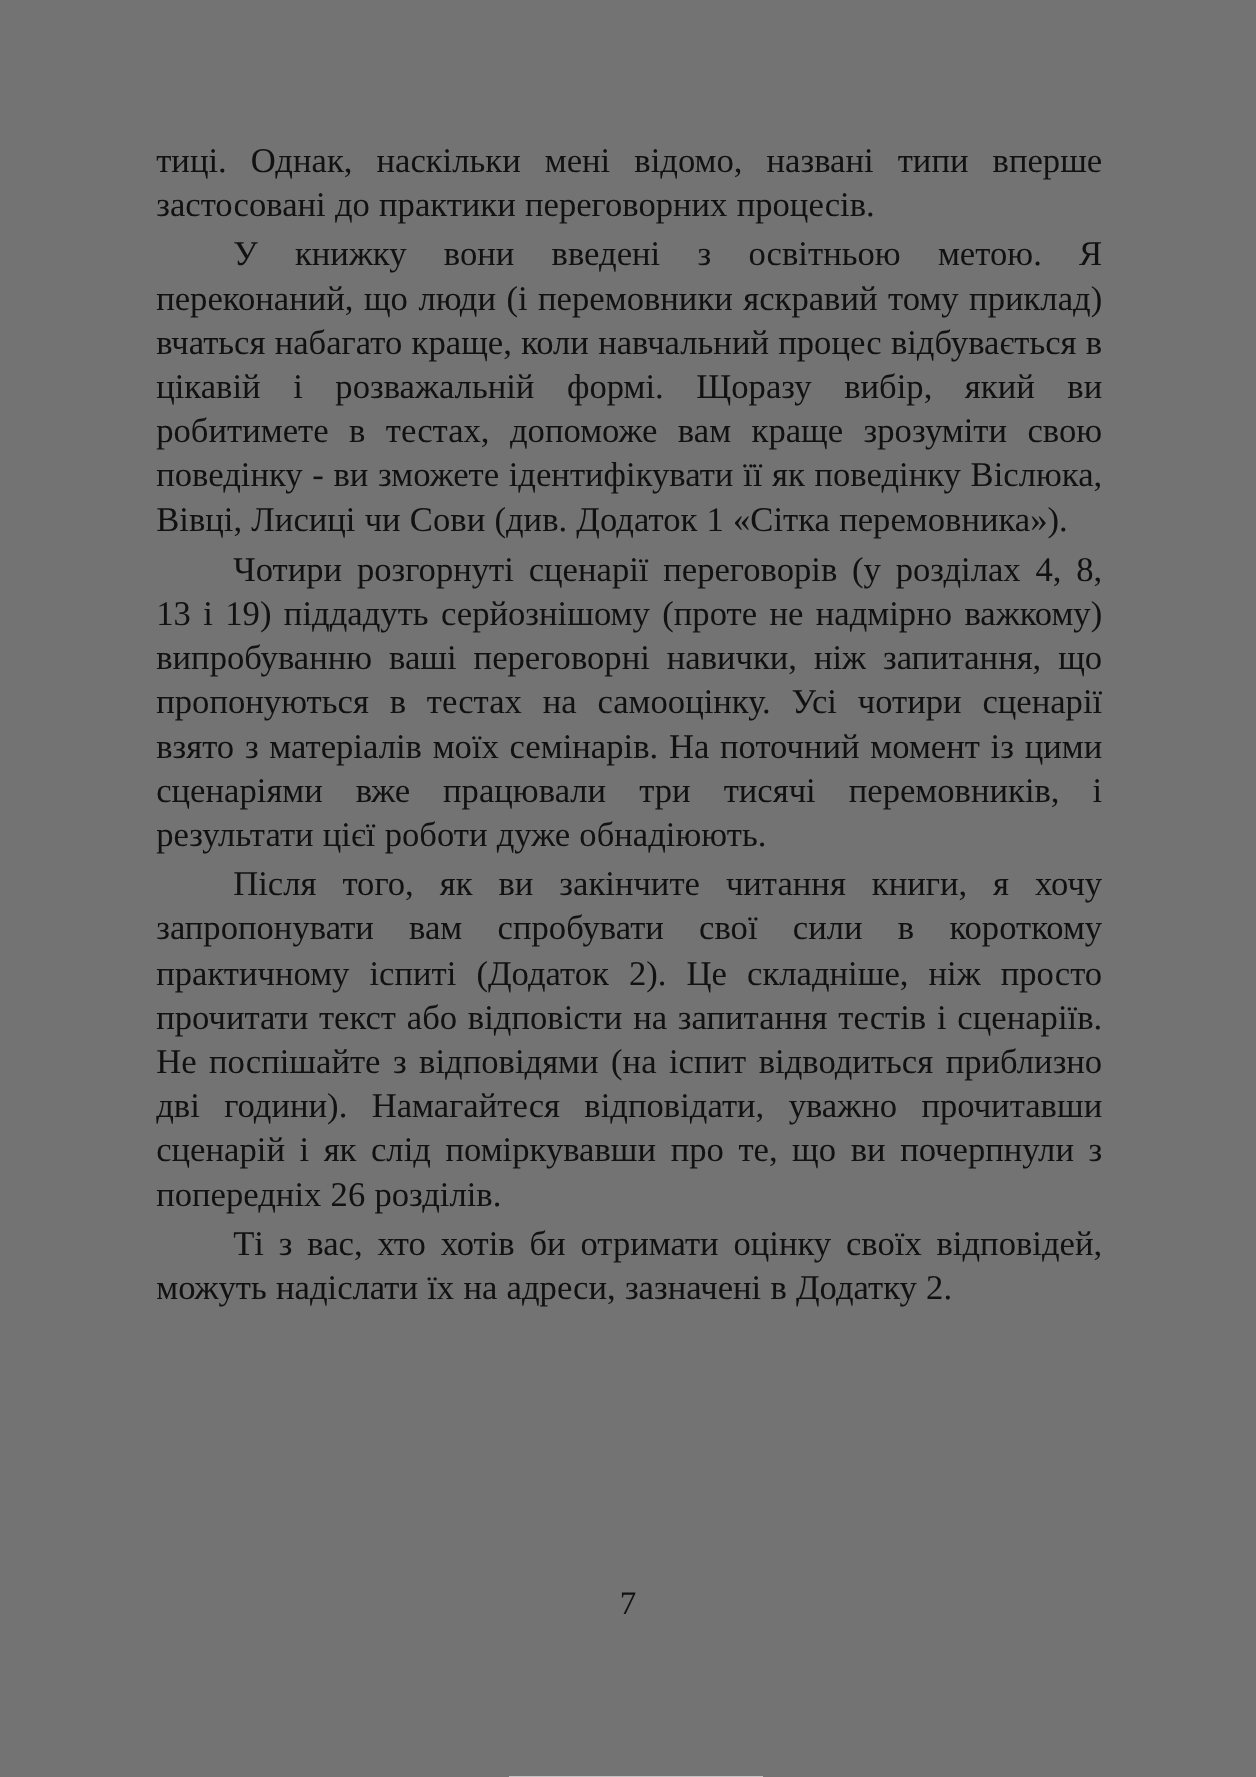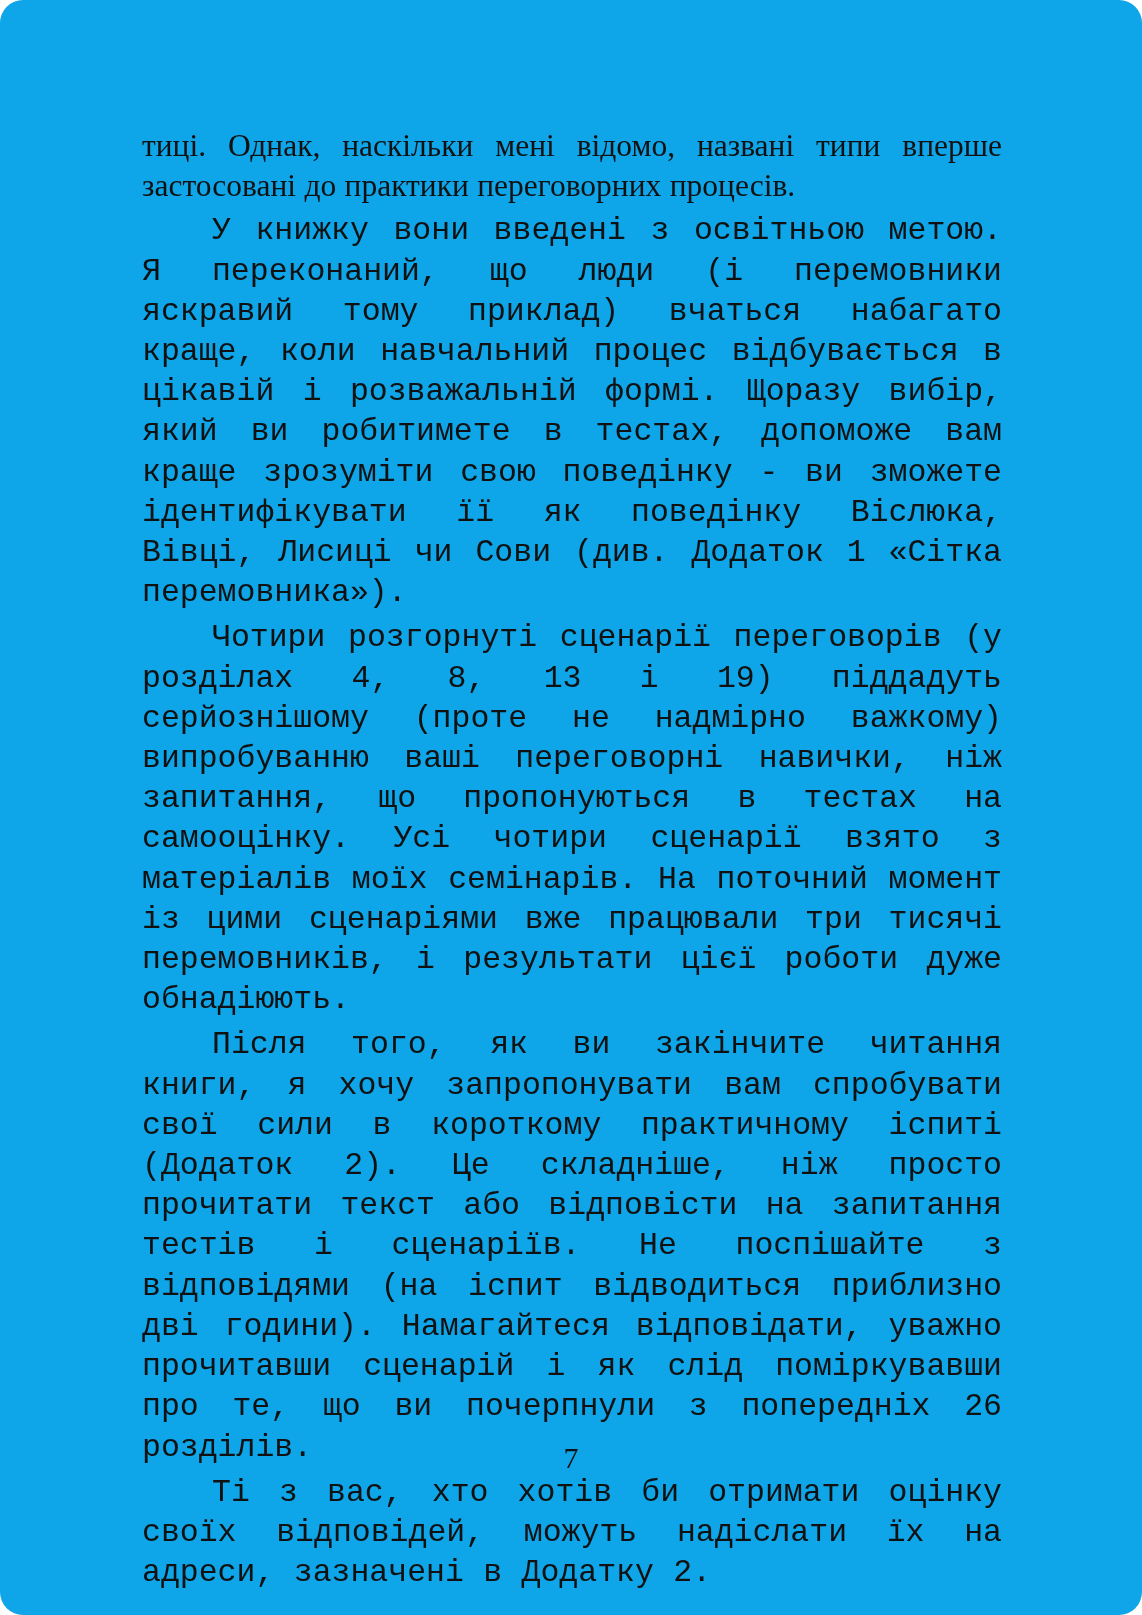--- a/index.html
+++ b/index.html
@@ -9,24 +9,23 @@
     background: #ffffff;
   }
   body {
     font-family: "Liberation Serif", "DejaVu Serif", serif;
     color: #111111;
   }
   .page {
     position: relative;
     width: 1142px;
     height: 1615px;
-    background: #0ea5e9;
+    background: #737373;
     box-sizing: border-box;
     overflow: hidden;
-    border-radius: 23px;
   }
   .text-column {
     position: absolute;
     left: 142px;
     top: 126px;
     width: 860px;
   }
   .para {
     margin: 0 0 0 0;
     font-size: 31.5px;
@@ -36,21 +35,20 @@
     text-indent: 70px;
     hyphens: manual;
     word-spacing: 0.5px;
     letter-spacing: 0px;
   }
   .para.continuation {
     text-indent: 0;
   }
   .para + .para {
     margin-top: 5px;
-    font-family: Liberation Mono, monospace;
   }
   .page-number {
     position: absolute;
     left: 0;
     right: 0;
     top: 1440px;
     text-align: center;
     font-size: 30px;
     line-height: 36px;
     font-family: "Liberation Serif", "DejaVu Serif", serif;

